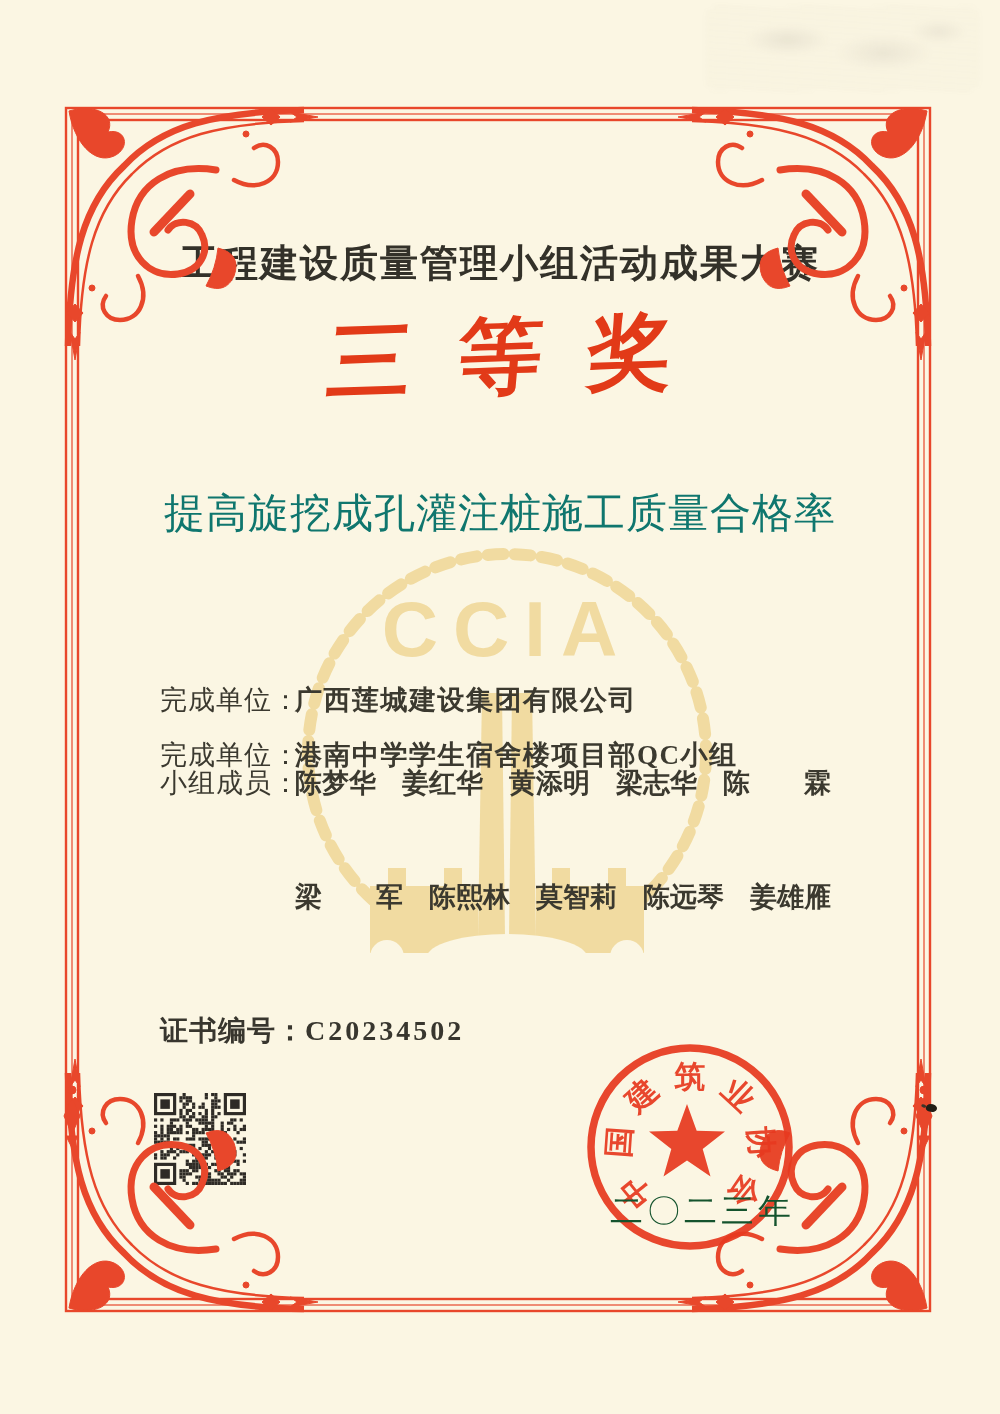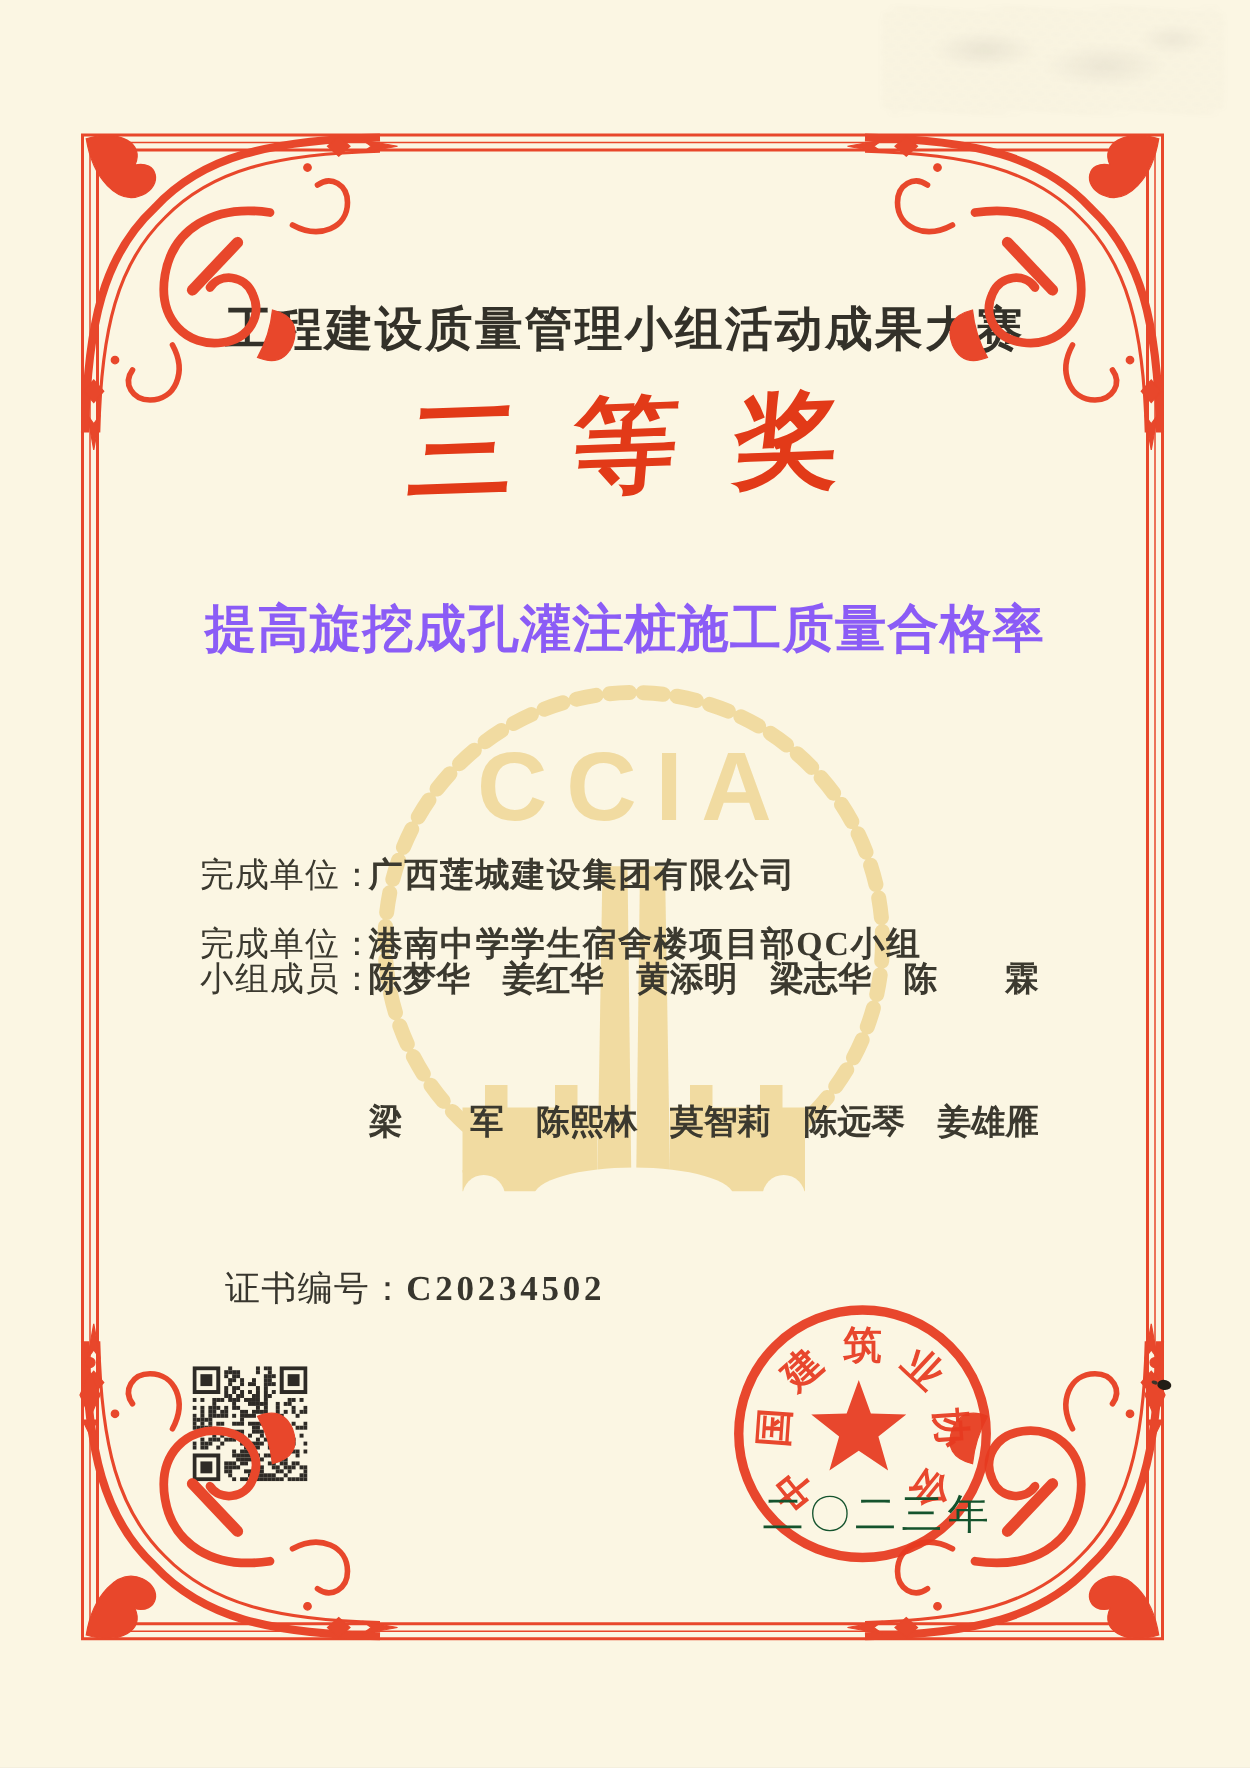--- a/index.html
+++ b/index.html
@@ -50,31 +50,31 @@
     font-family:"Liberation Serif","DejaVu Serif",serif;z-index:2;
   }
   .award{
     position:absolute;left:0;top:300px;width:100%;text-align:center;
     font-size:84px;font-weight:700;letter-spacing:46px;text-indent:46px;
     color:var(--award-red,#e23a18);
     font-family:"DejaVu Serif","Liberation Serif",serif;
     transform:skewX(-7deg) rotate(-2deg);z-index:2;
   }
   .proj-title{
-    position:absolute;left:0;top:476px;width:100%;text-align:center;
-    font-size:41px;font-weight:700;letter-spacing:1px;color:#8b5cf6;z-index:2;
+    position:absolute;left:0;top:486px;width:100%;text-align:center;
+    font-size:41px;font-weight:400;letter-spacing:1px;color:#0f766e;z-index:2;
   }
   .info{position:absolute;left:160px;top:0;z-index:2;font-size:27px;color:#3b392f;}
   .row{position:absolute;left:0;white-space:nowrap;}
   .row .lbl{display:inline-block;width:135px;letter-spacing:1px;font-weight:400;}
   .row .val{letter-spacing:1.5px;font-weight:700;}
   .row .name{margin-right:26px;font-weight:600;}
   .r1{top:682px;} .r2{top:737px;} .r3{top:765px;} .r4{top:879px;left:135px;}
   .certno{position:absolute;left:160px;top:1012px;font-size:28px;color:#38362e;z-index:2;white-space:nowrap;}
-  .certno .lbl{font-weight:400;letter-spacing:1px;margin-left:20px;}
+  .certno .lbl{font-weight:700;letter-spacing:1px;}
   .certno .val{letter-spacing:3px;font-weight:700;}
 
   
   .qr{position:absolute;left:154px;top:1093px;width:92px;height:92px;z-index:2;}
 
   
   .seal{position:absolute;left:575px;top:1032px;width:230px;height:230px;z-index:4;opacity:.93;}
   .seal-ring{stroke:var(--seal-red,#e73a20);fill:none;}
   .seal-star{fill:var(--seal-red,#e73a20);}
   .seal-char{

